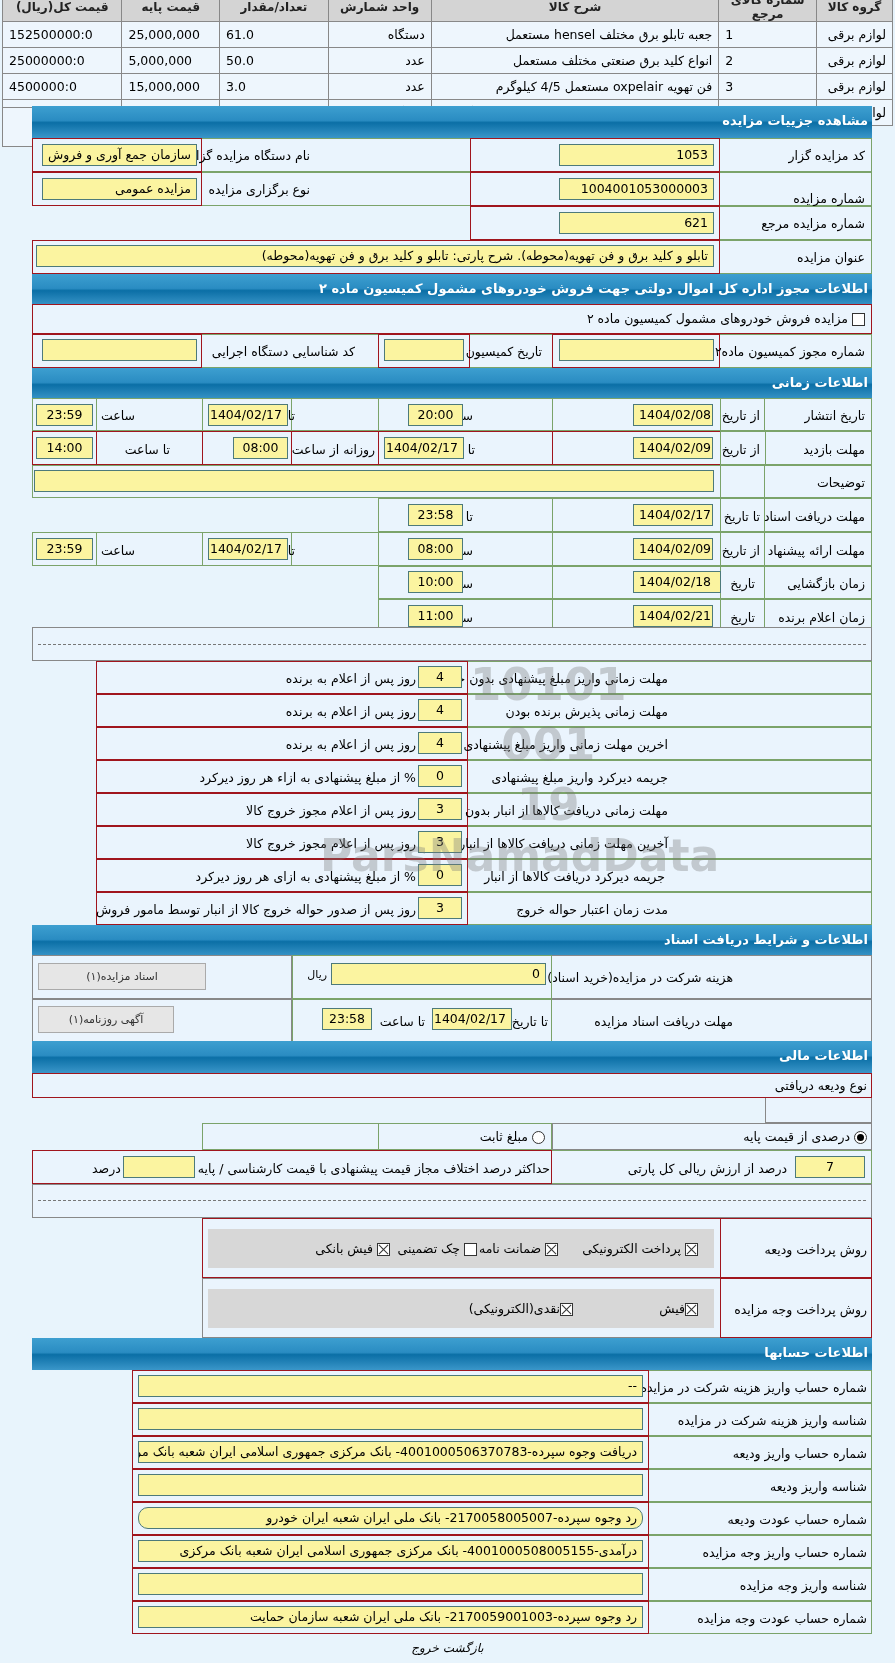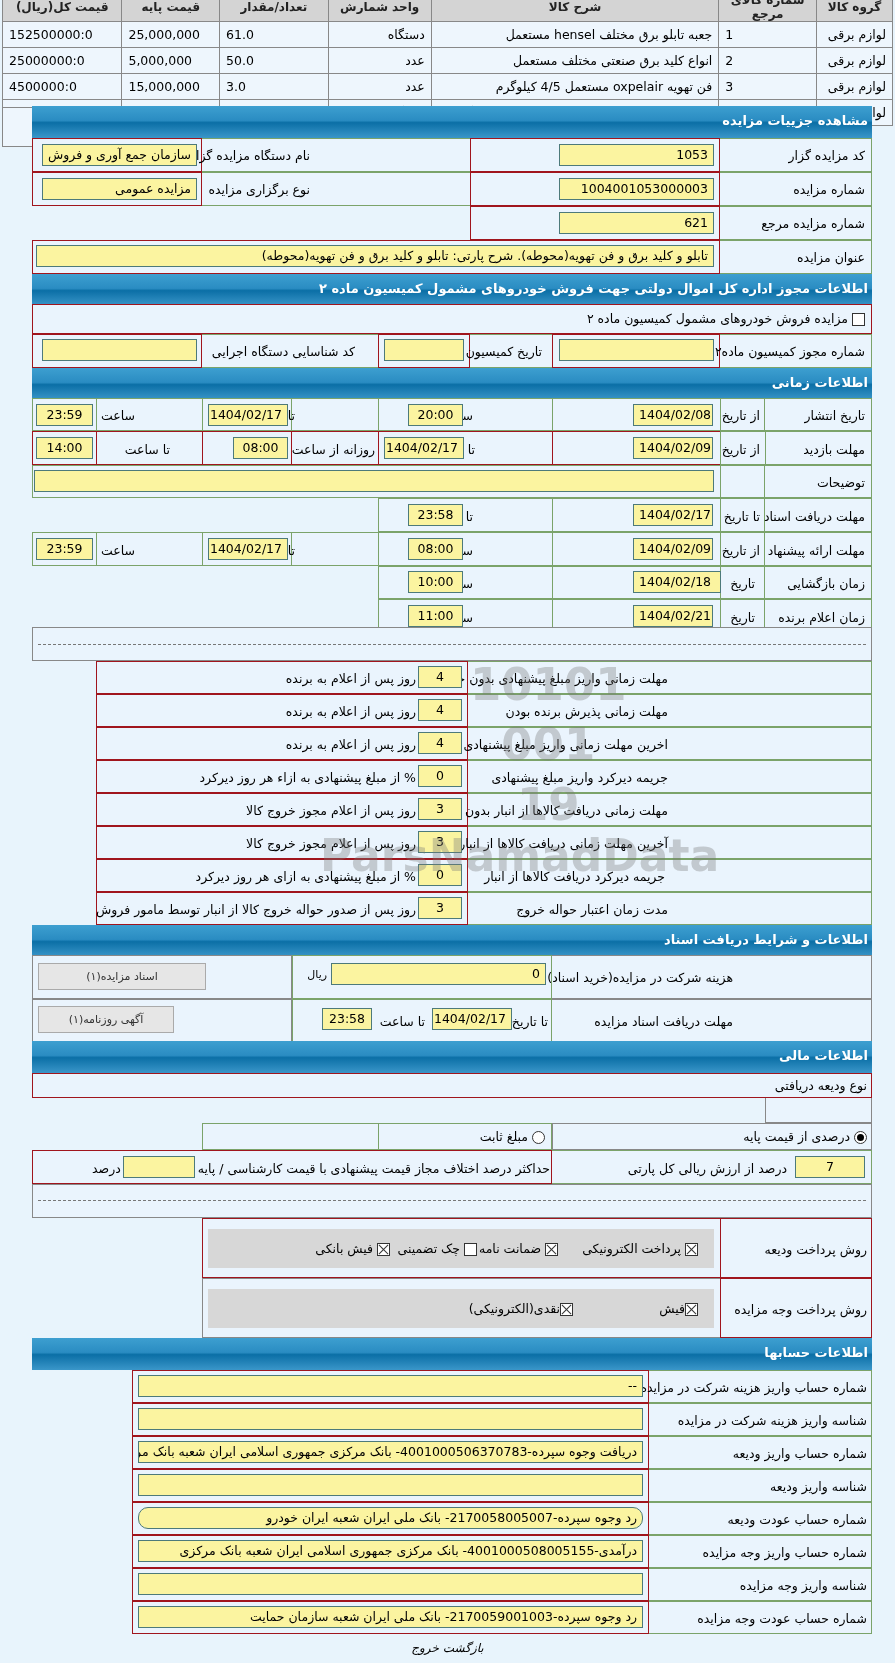--- a/index.html
+++ b/index.html
@@ -118,21 +118,21 @@
 <div class="lbl" style="right:30px;top:148px;">کد مزایده گزار</div>
 <div class="fld l" style="left:559px;top:144px;width:155px;">
     <span class="ltr" style="float:right">1053</span>
   </div>
 <div class="lbl" style="right:585px;top:148px;">نام دستگاه مزایده گزار</div>
 <div class="fld r" style="left:42px;top:144px;width:155px;">سازمان جمع آوری و فروش امو</div>
 
 <div class="cell" style="left:32px;top:172px;width:840px;height:34px;"></div>
 <div class="cell red" style="left:32px;top:172px;width:170px;height:34px;"></div>
 <div class="cell red" style="left:470px;top:172px;width:250px;height:34px;"></div>
-<div class="lbl" style="right:30px;top:182px;">شماره مزایده</div>
+<div class="lbl" style="right:30px;top:191px;">شماره مزایده</div>
 <div class="fld" style="left:559px;top:178px;width:155px;text-align:right;">1004001053000003</div>
 <div class="lbl" style="right:585px;top:182px;">نوع برگزاری مزایده</div>
 <div class="fld r" style="left:42px;top:178px;width:155px;">مزایده عمومی</div>
 
 <div class="cell" style="left:470px;top:206px;width:402px;height:34px;"></div>
 <div class="cell red" style="left:470px;top:206px;width:250px;height:34px;"></div>
 <div class="lbl" style="right:30px;top:216px;">شماره مزایده مرجع</div>
 <div class="fld" style="left:559px;top:212px;width:155px;text-align:right;">621</div>
 
 <div class="cell" style="left:32px;top:240px;width:840px;height:34px;"></div>

